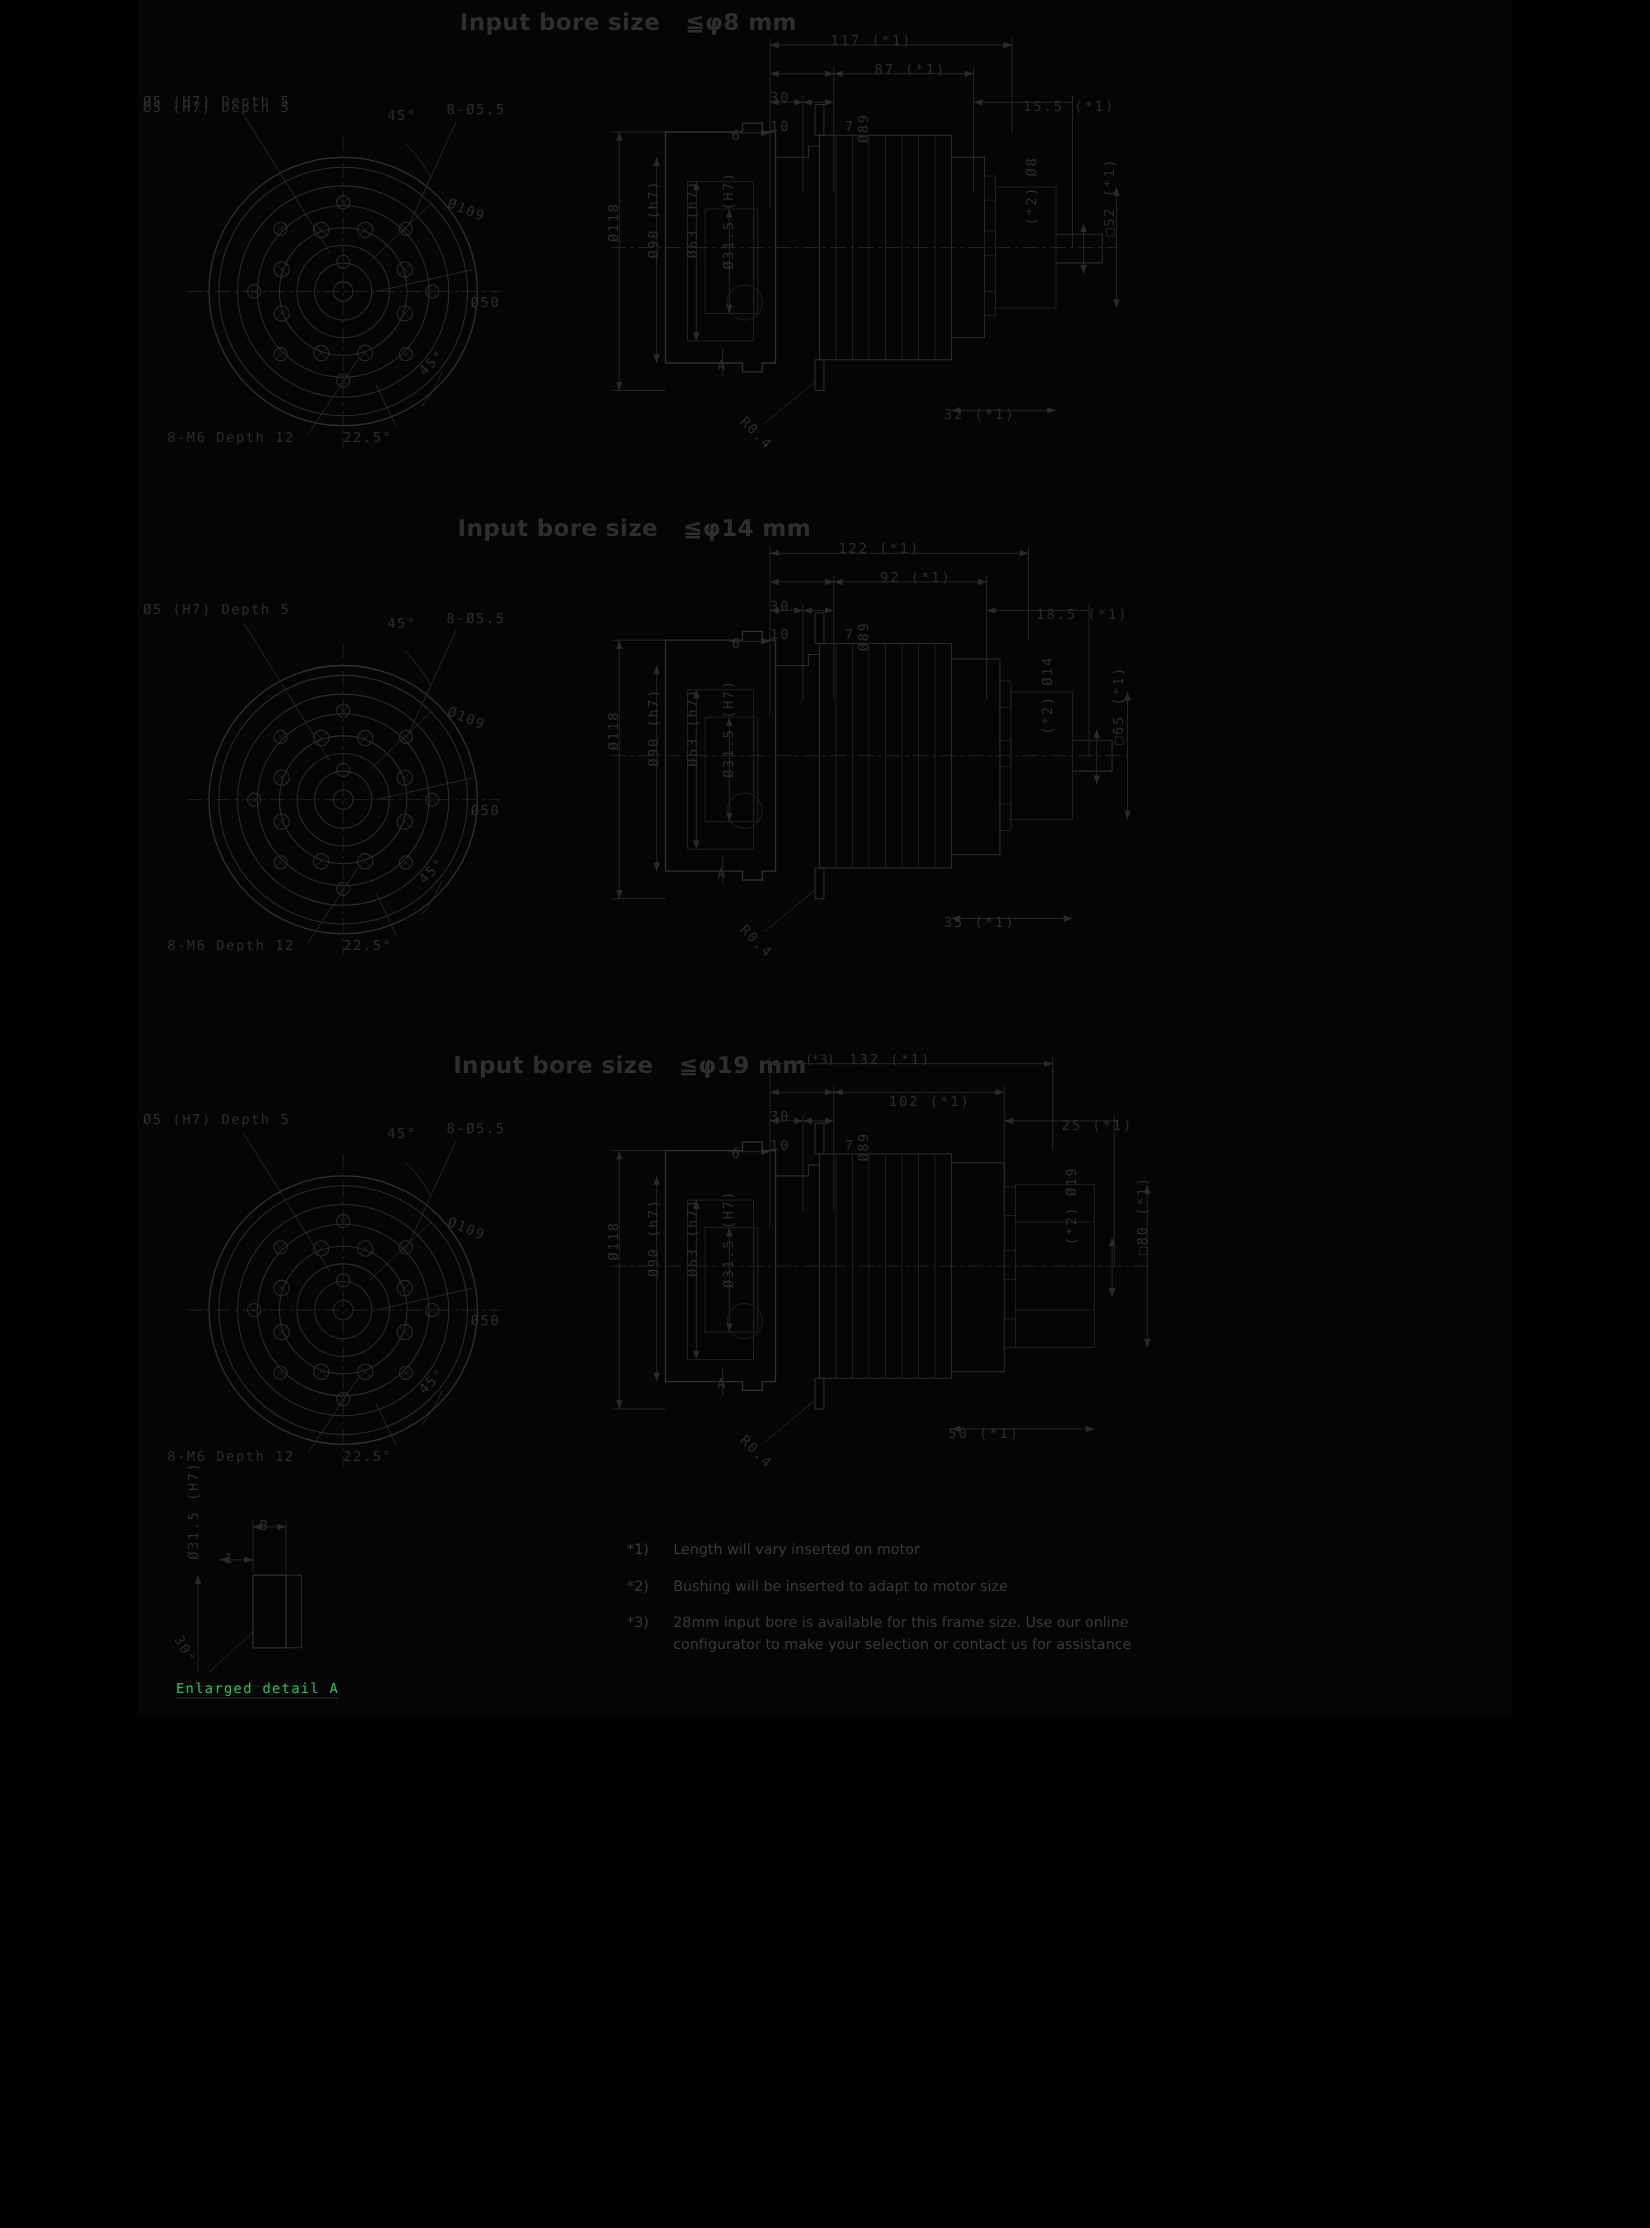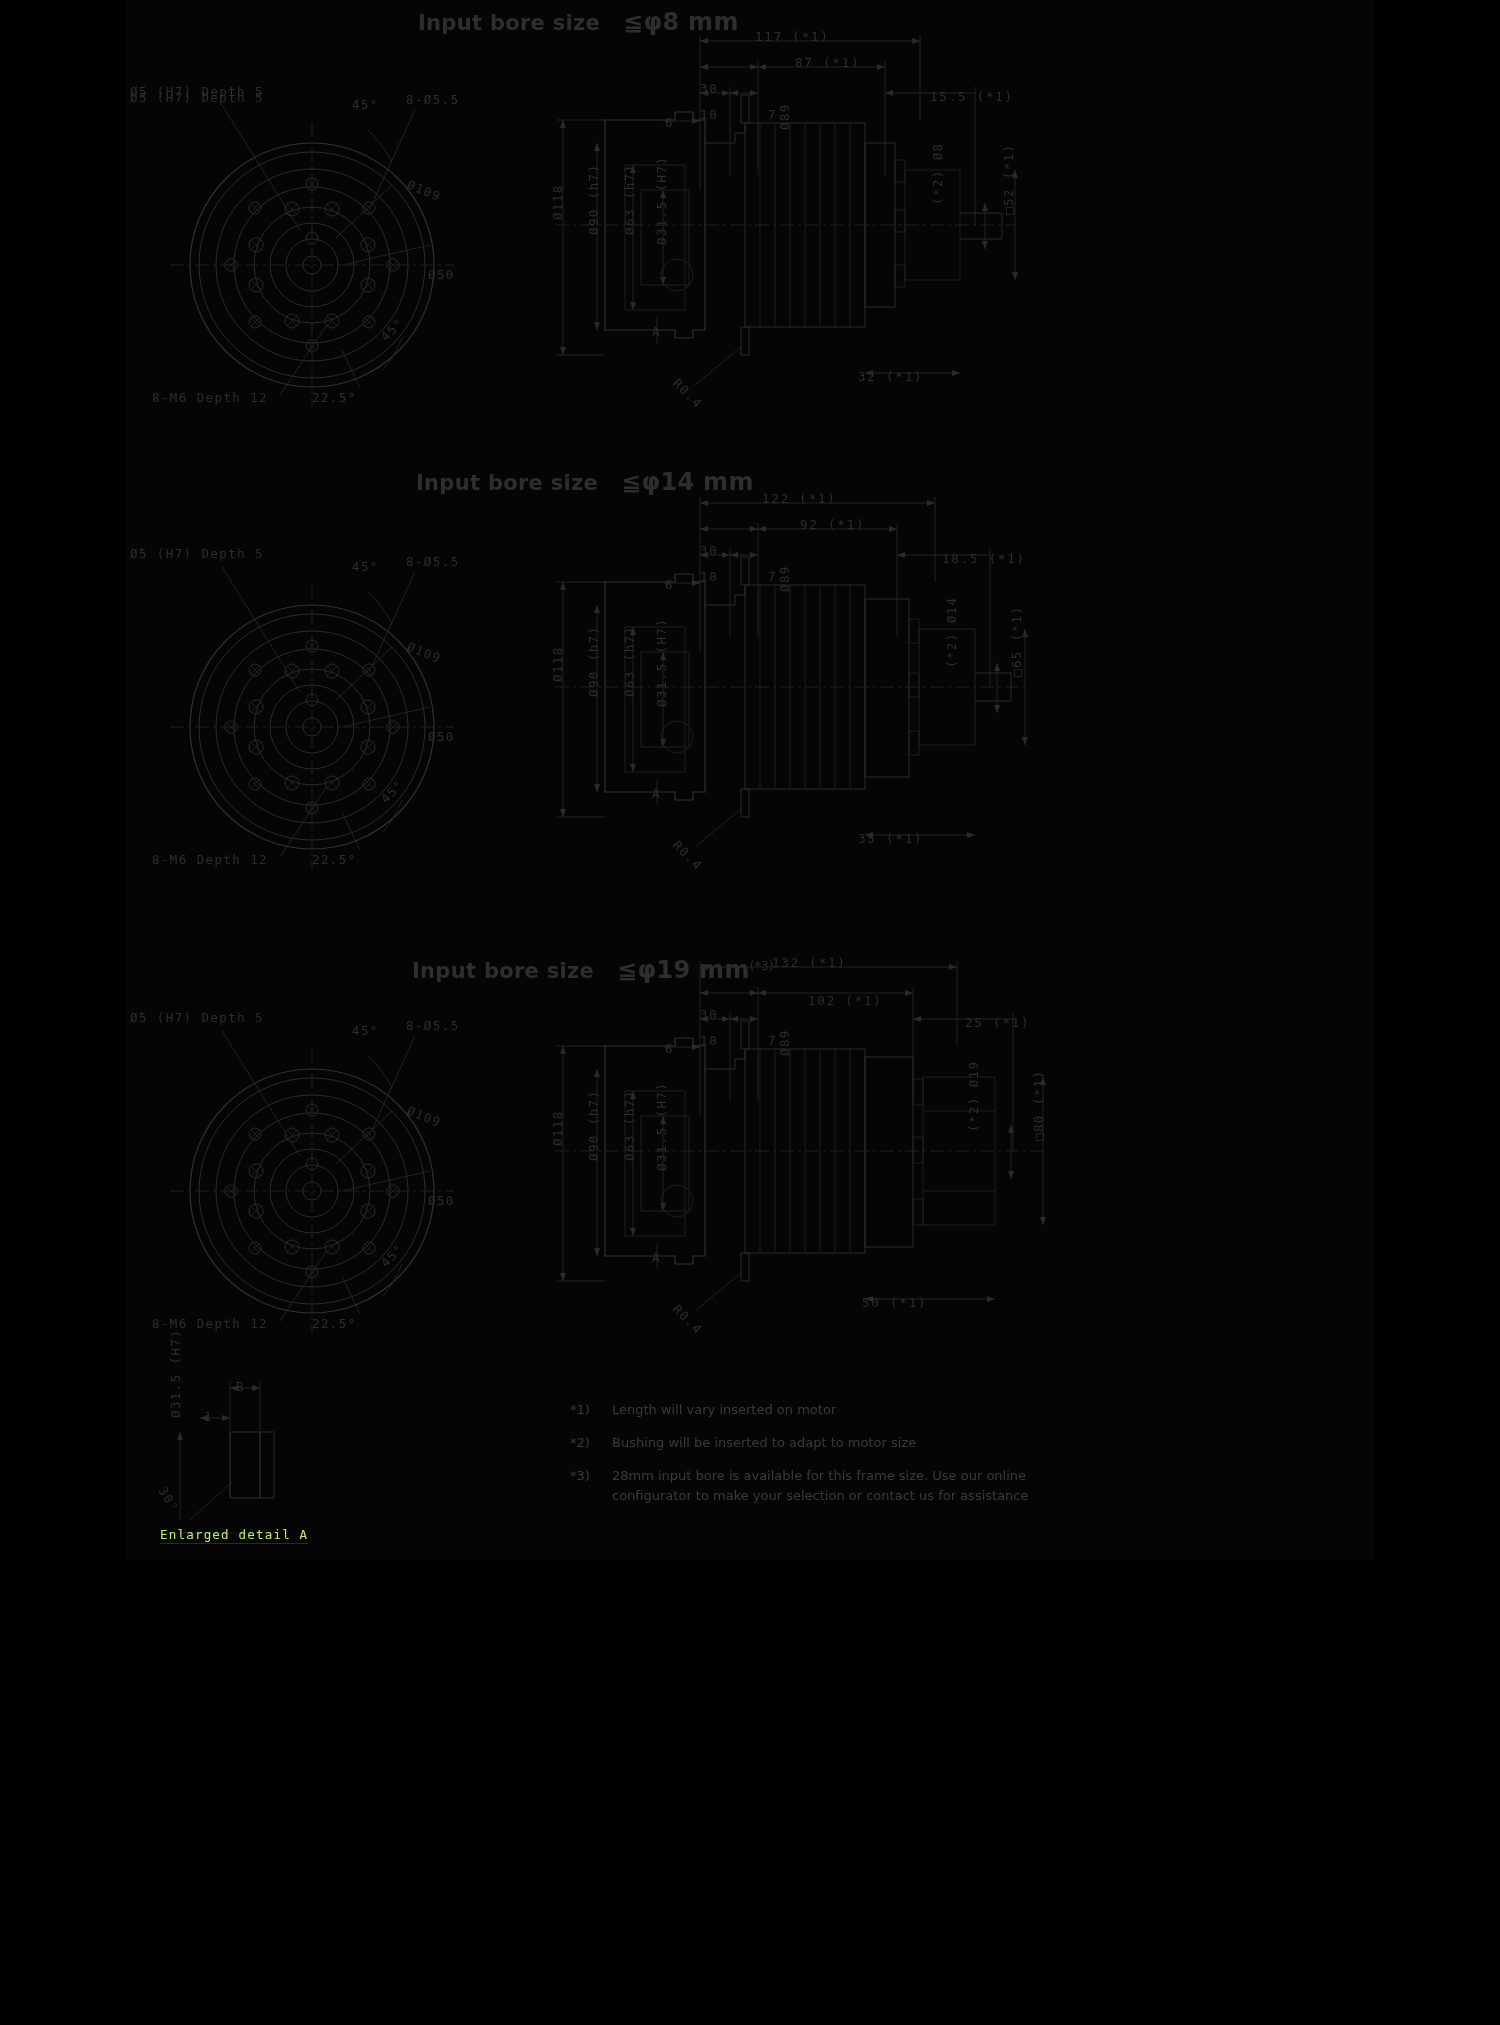--- a/index.html
+++ b/index.html
@@ -5,41 +5,41 @@
   html,body{margin:0;padding:0;background:#000;}
   body{width:1500px;height:2025px;position:relative;font-family:"DejaVu Sans",sans-serif;overflow:hidden;}
   .sheet{position:absolute;left:125px;top:0;width:1250px;height:1560px;background:#050505;}
   .side{position:absolute;top:0;width:125px;height:2025px;background:#000;}
   .side.l{left:0}.side.r{right:0}
   .bottomfill{position:absolute;left:0;top:1560px;width:1500px;height:465px;background:#000;}
 
   
   .sec-title{position:absolute;color:#2e2e2e;font-size:21px;font-weight:700;letter-spacing:.3px;white-space:nowrap;}
   .sec-title .sup{font-size:12px;vertical-align:super;font-weight:400;}
-  .sec-title .sym{font-size:24px;}
+  .sec-title .sym{font-size:21px;}
 
   
   .blk{position:absolute;}
   svg{display:block;overflow:visible;}
   .ln{stroke:#2b2b2b;stroke-width:1;fill:none;}
   .ln2{stroke:#313131;stroke-width:1.2;fill:none;}
   .thin{stroke:#232323;stroke-width:.8;fill:none;}
   .cen{stroke:#262626;stroke-width:.8;fill:none;stroke-dasharray:14 4 3 4;}
   .dim{stroke:#2a2a2a;stroke-width:.8;fill:none;}
   text{fill:#2d2d2d;font-family:"DejaVu Sans Mono",monospace;font-size:12.5px;letter-spacing:1.4px;}
   .dimtxt{font-size:12.5px;letter-spacing:1.8px;}
   .lead{stroke:#2a2a2a;stroke-width:.8;fill:none;}
 
   
   .notes{position:absolute;left:570px;top:1400px;width:520px;color:#3a3a3a;font-size:13px;font-family:"DejaVu Sans",sans-serif;line-height:1.55;}
   .note{display:flex;margin-bottom:13px;}
   .note .mark{width:42px;flex:0 0 42px;color:#3a3a3a;}
   .note .txt{flex:1;color:#3a3a3a;}
 
-  .detail-cap{position:absolute;left:160px;top:1527px;color:#bef264;font-family:"DejaVu Sans Mono",monospace;font-size:12.5px;letter-spacing:1.2px;border-bottom:1px solid #2a2a2a;padding-bottom:1px;}
+  .detail-cap{position:absolute;left:160px;top:1527px;color:#22c55e;font-family:"DejaVu Sans Mono",monospace;font-size:12.5px;letter-spacing:1.2px;border-bottom:1px solid #2a2a2a;padding-bottom:1px;}
 </style>
 </head>
 <body>
 
 <div class="side l"></div>
 <div class="side r"></div>
 <div class="sheet"></div>
 <div class="bottomfill"></div>
 
 <div class="sec-title" style="left:418px;top:8px;">

